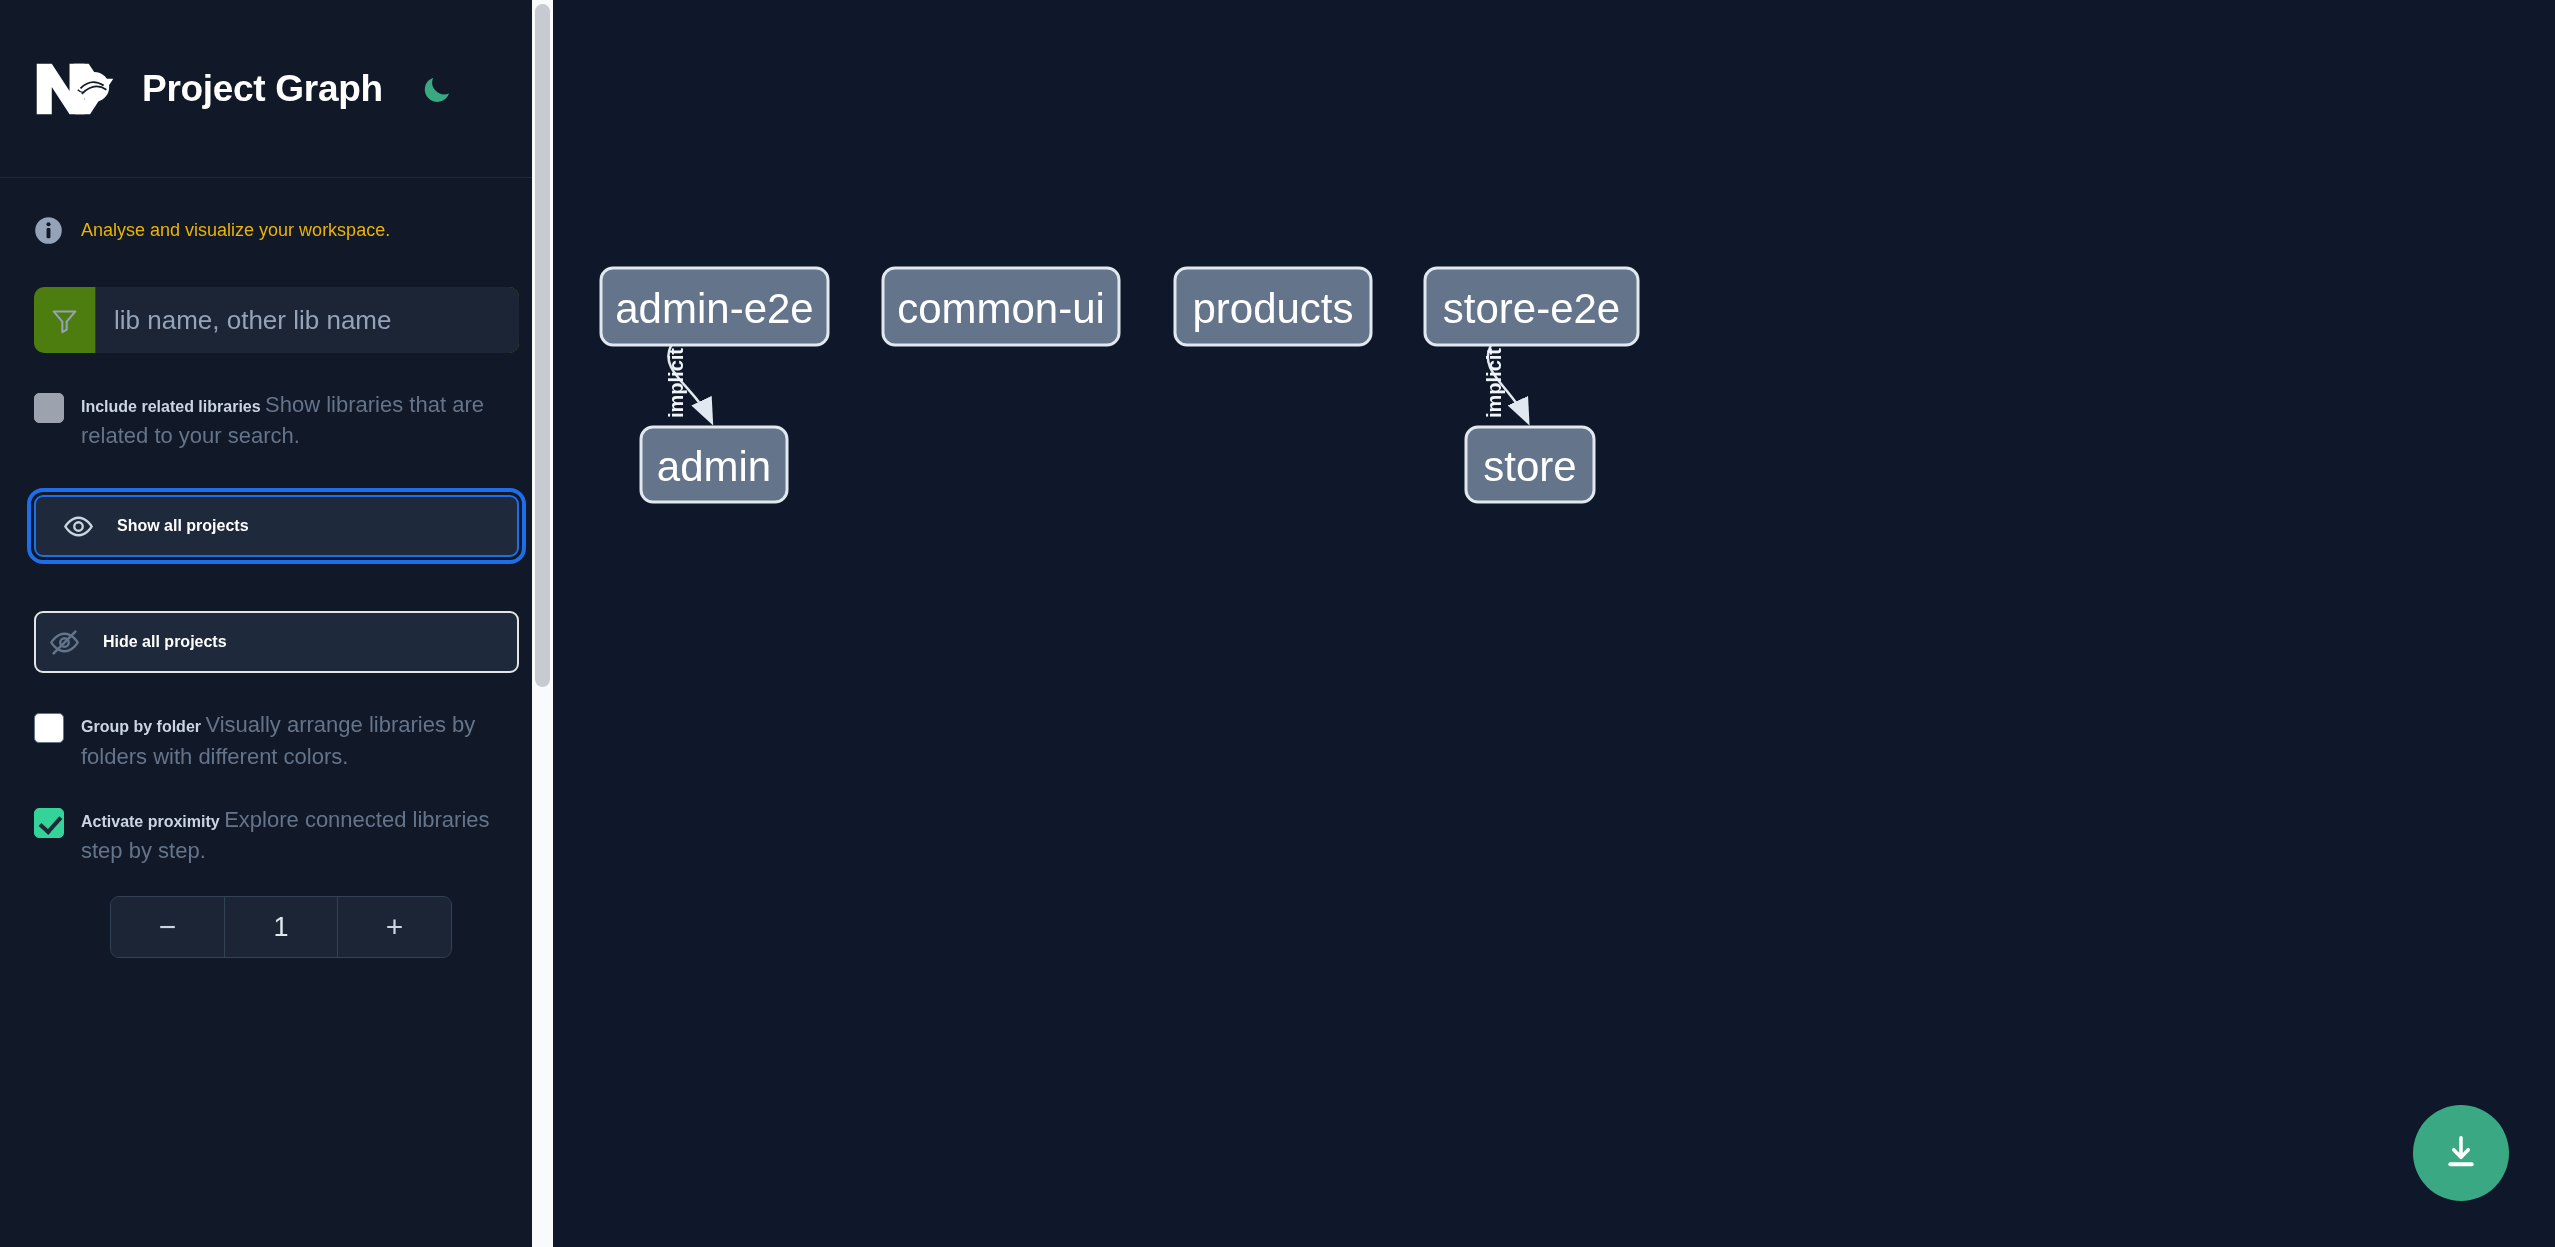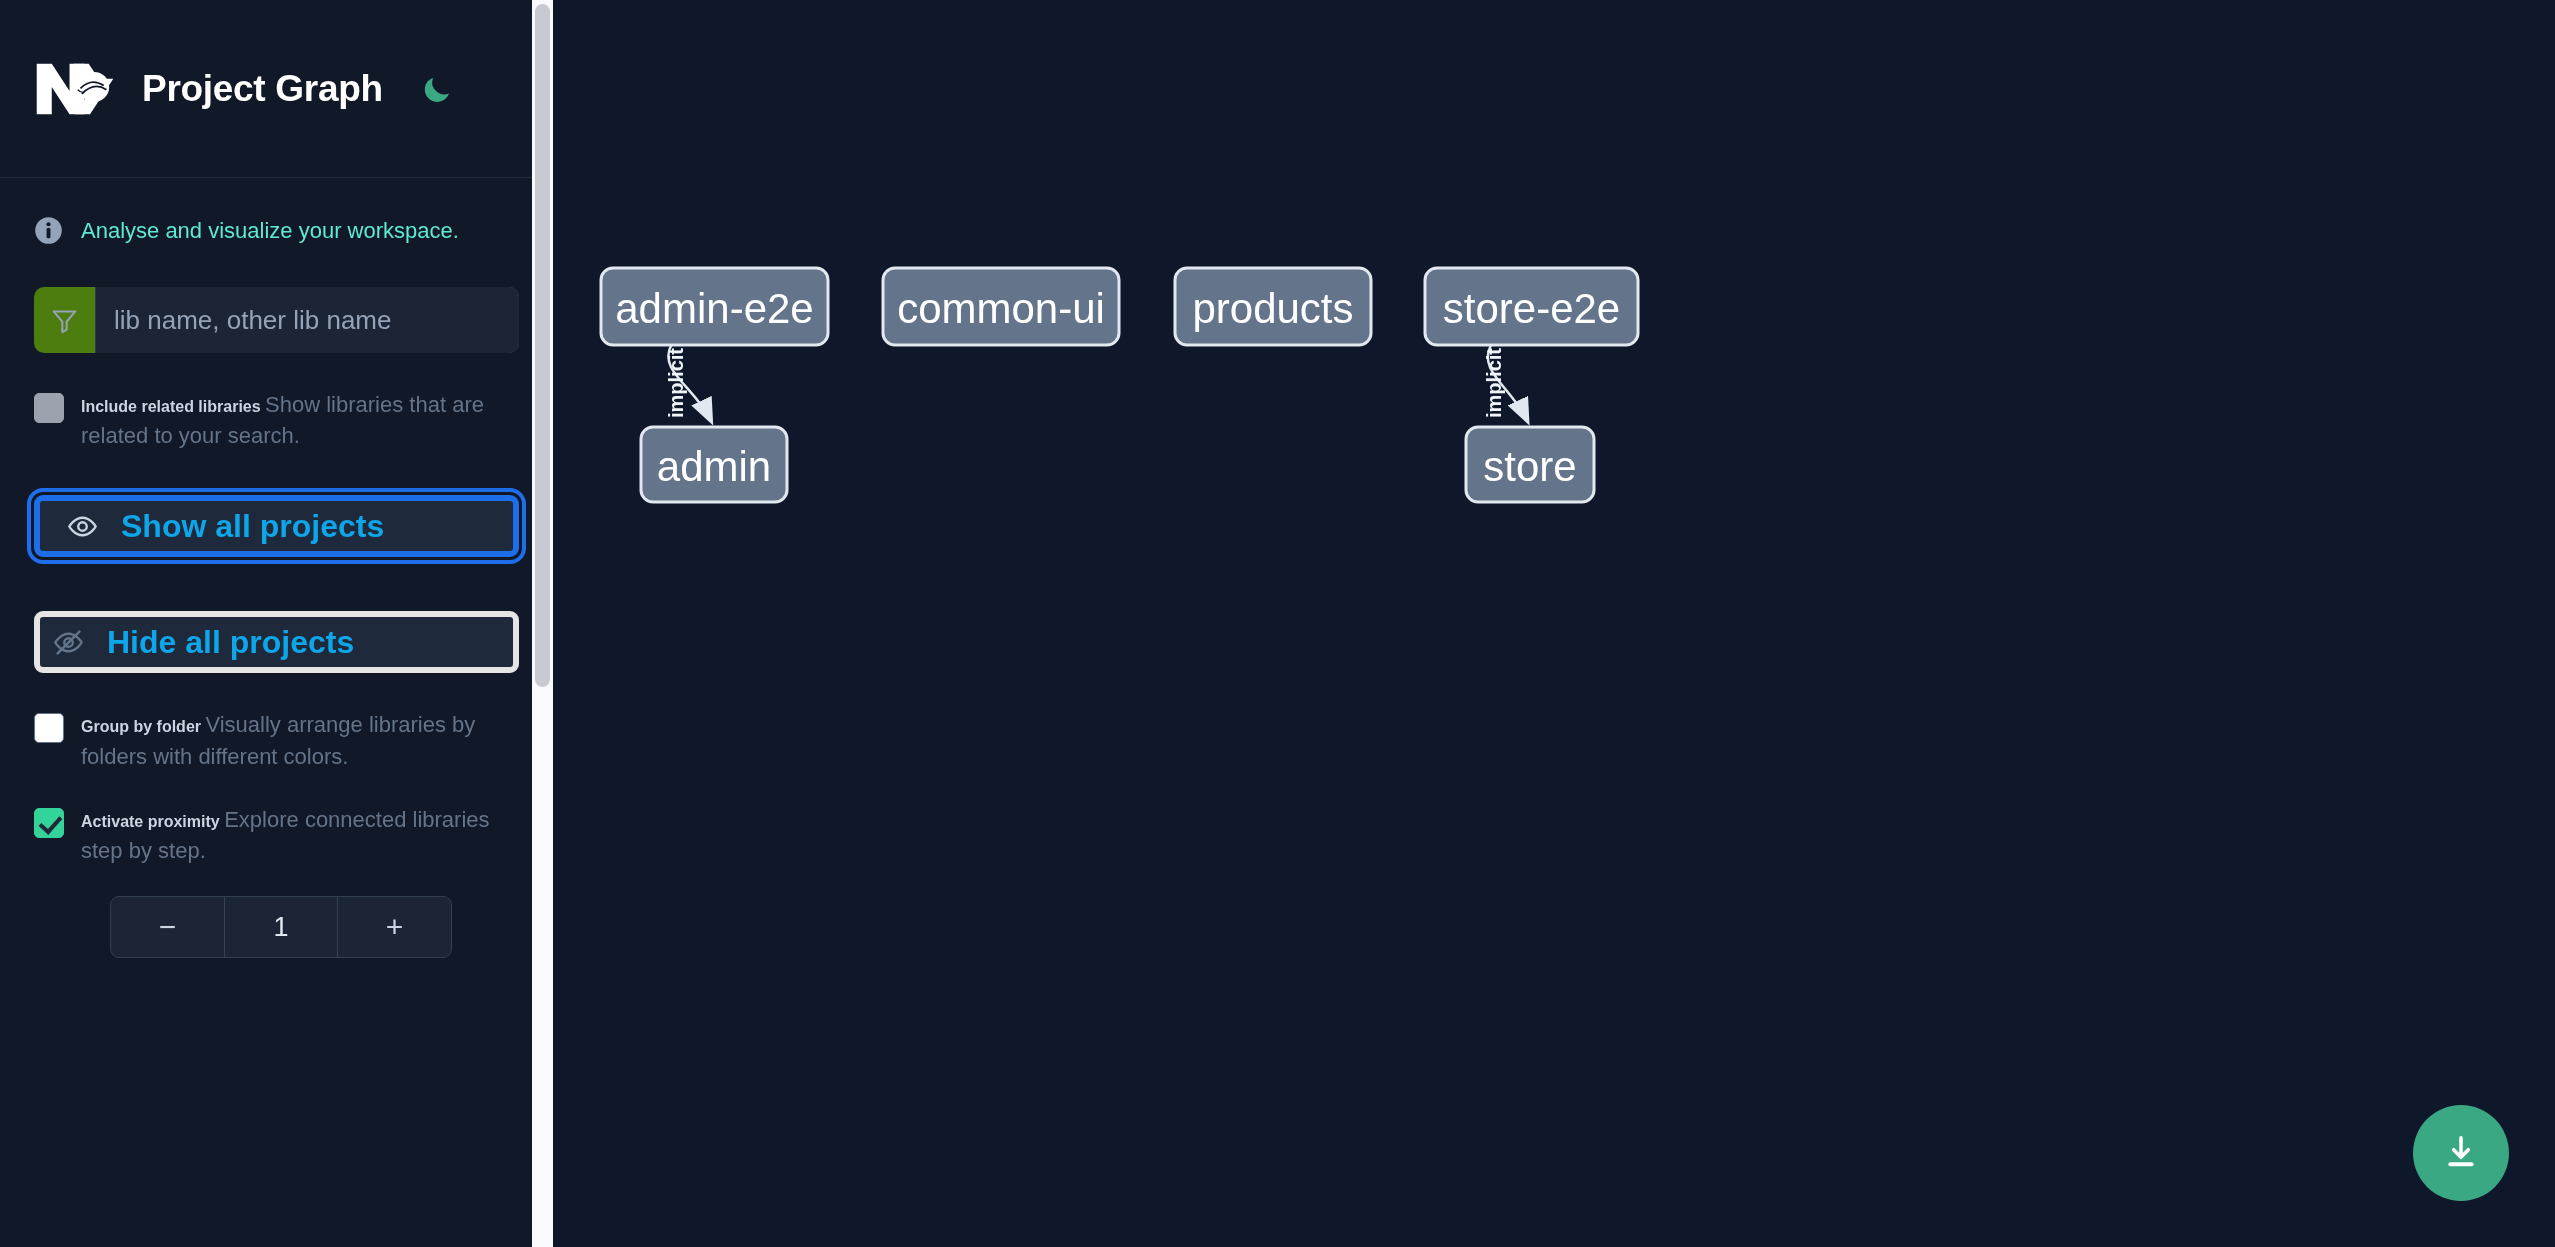--- a/index.html
+++ b/index.html
@@ -74,22 +74,22 @@
     align-items: center;
     padding: 38px 34px 0 34px;
   }
   .info-icon {
     width: 29px;
     height: 29px;
     flex: 0 0 29px;
     margin-right: 18px;
   }
   .sb-info-text {
-    font-size: 22px;
-    color: #5eead4;
+    font-size: 18px;
+    color: #eab308;
     white-space: nowrap;
   }
 
   
   .sb-search-wrap { padding: 42px 34px 0 34px; }
   .search-box {
     display: flex;
     align-items: stretch;
     height: 66px;
     background: #4d7c0f;
@@ -160,23 +160,23 @@
 
   
   .sb-buttons { padding: 44px 34px 0 34px; }
   .sb-btn {
     height: 62px;
     display: flex;
     align-items: center;
     padding: 0 26px;
     border-radius: 9px;
     background: #1e293b;
-    border: 6px solid #e5e5e5;
-    color: #0ea5e9;
-    font-size: 32px;
+    border: 2px solid #e5e5e5;
+    color: #ffffff;
+    font-size: 16px;
     font-weight: 700;
     cursor: pointer;
     font-family: "Liberation Sans", sans-serif;
     width: 100%;
   }
   .sb-btn.focused {
     outline: 4px solid #1d6ee8;
     outline-offset: 3px;
     border-color: #1d6ee8;
   }

